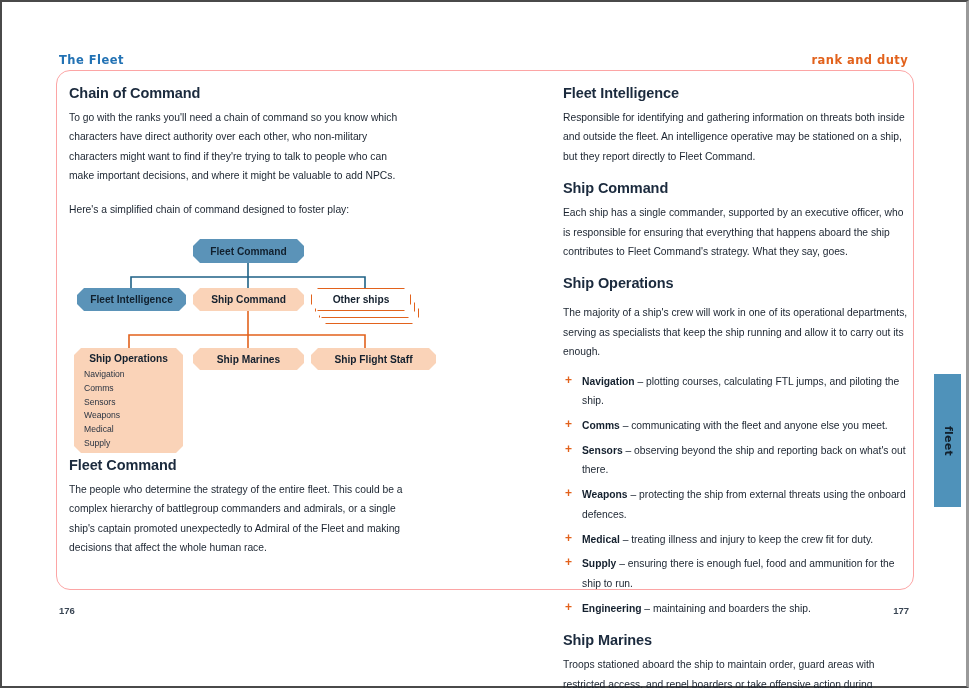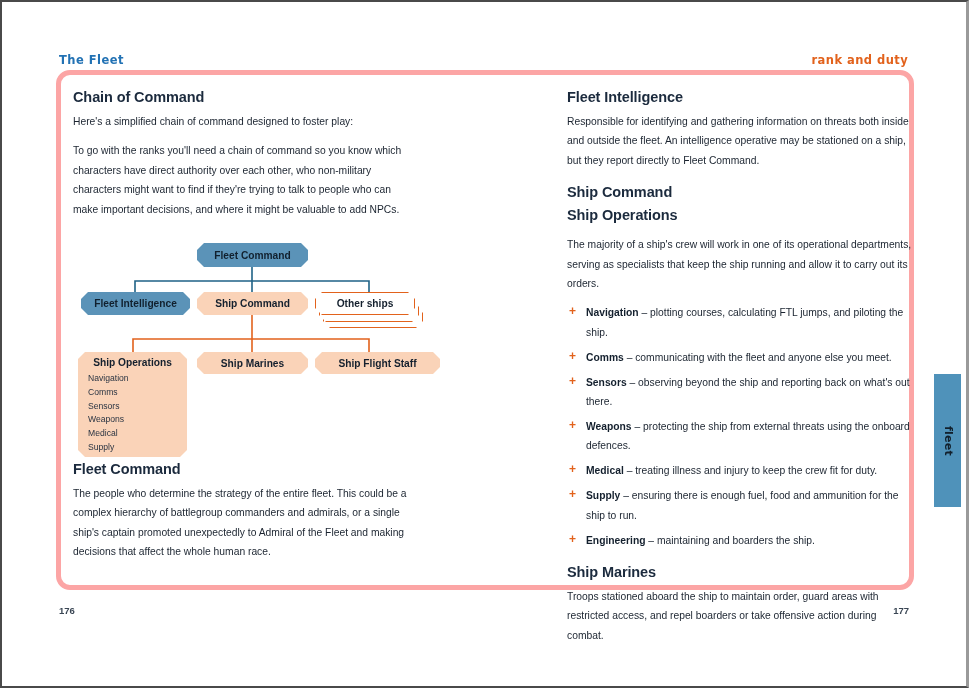--- a/index.html
+++ b/index.html
@@ -32,21 +32,21 @@
     transform: scaleX(0.92);
   }
   .hdr-left  { left: 57px;  color: #2272b4; transform-origin: left center; }
   .hdr-right { right: 58px; color: #e2621c; transform-origin: right center; }
 
   
   #frame {
     position: absolute;
     left: 54px;  top: 68px;
     width: 858px; height: 520px;
-    border: 5px solid #fca5a5;
+    border: 1px solid #fca5a5;
     border-radius: 14px;
     background: #ffffff;
   }
 
   
   .col { position: absolute; top: 0; }
   #col-left  { left: 12px;  width: 345px; }
   #col-right { left: 506px; width: 345px; }
 
   h2.sec {
@@ -165,22 +165,22 @@
 
 <div id="page">
 
   <div class="hdr hdr-left">The Fleet</div>
   <div class="hdr hdr-right">rank and duty</div>
 
   <div id="frame">
 
     <div class="col" id="col-left">
       <h2 class="sec" style="margin-top:14px;">Chain of Command</h2>
+      <p class="body">To go with the ranks you'll need a chain of command so you know which characters have direct authority over each other, who non-military characters might want to find if they're trying to talk to people who can make important decisions, and where it might be valuable to add NPCs.</p>
       <p class="body tight">Here's a simplified chain of command designed to foster play:</p>
-      <p class="body">To go with the ranks you'll need a chain of command so you know which characters have direct authority over each other, who non-military characters might want to find if they're trying to talk to people who can make important decisions, and where it might be valuable to add NPCs.</p>
 
       <div id="chart">
 
         <svg class="lines" width="350" height="230">
 
           <path d="M179,34 L179,48" stroke="#1f6286" stroke-width="1.6" fill="none"></path>
           <path d="M62,60 L62,48 L296,48 L296,60" stroke="#1f6286" stroke-width="1.6" fill="none"></path>
           <path d="M179,48 L179,60" stroke="#1f6286" stroke-width="1.6" fill="none"></path>
 
           <path d="M179,82 L179,106" stroke="#e2621c" stroke-width="1.6" fill="none"></path>
@@ -230,23 +230,24 @@
 
       <h2 class="sec" style="margin-top:-2px;">Fleet Command</h2>
       <p class="body">The people who determine the strategy of the entire fleet. This could be a complex hierarchy of battlegroup commanders and admirals, or a single ship's captain promoted unexpectedly to Admiral of the Fleet and making decisions that affect the whole human race.</p>
     </div>
 
     <div class="col" id="col-right">
       <h2 class="sec" style="margin-top:14px;">Fleet Intelligence</h2>
       <p class="body">Responsible for identifying and gathering information on threats both inside and outside the fleet. An intelligence operative may be stationed on a ship, but they report directly to Fleet Command.</p>
 
       <h2 class="sec">Ship Command</h2>
+      <p class="body">Each ship has a single commander, supported by an executive officer, who is responsible for ensuring that everything that happens aboard the ship contributes to Fleet Command's strategy. What they say, goes.</p>
 
       <h2 class="sec" style="margin-bottom:12px;">Ship Operations</h2>
-      <p class="body tight">The majority of a ship's crew will work in one of its operational departments, serving as specialists that keep the ship running and allow it to carry out its orders.</p>
+      <p class="body tight">The majority of a ship's crew will work in one of its operational departments, serving as specialists that keep the ship running and allow it to carry out its enough.</p>
 
       <ul class="plus">
         <li><span class="pm">+</span><b>Navigation</b><span> – plotting courses, calculating FTL jumps, and piloting the ship.</span></li>
         <li><span class="pm">+</span><b>Comms</b><span> – communicating with the fleet and anyone else you meet.</span></li>
         <li><span class="pm">+</span><b>Sensors</b><span> – observing beyond the ship and reporting back on what's out there.</span></li>
         <li><span class="pm">+</span><b>Weapons</b><span> – protecting the ship from external threats using the onboard defences.</span></li>
         <li><span class="pm">+</span><b>Medical</b><span> – treating illness and injury to keep the crew fit for duty.</span></li>
         <li><span class="pm">+</span><b>Supply</b><span> – ensuring there is enough fuel, food and ammunition for the ship to run.</span></li>
         <li><span class="pm">+</span><b>Engineering</b><span> – maintaining and boarders the ship.</span></li>
       </ul>

